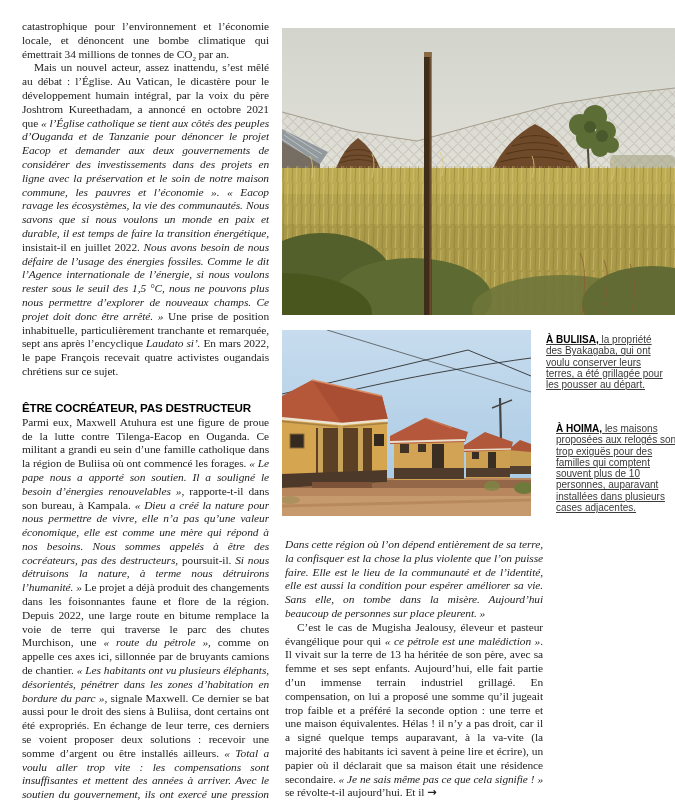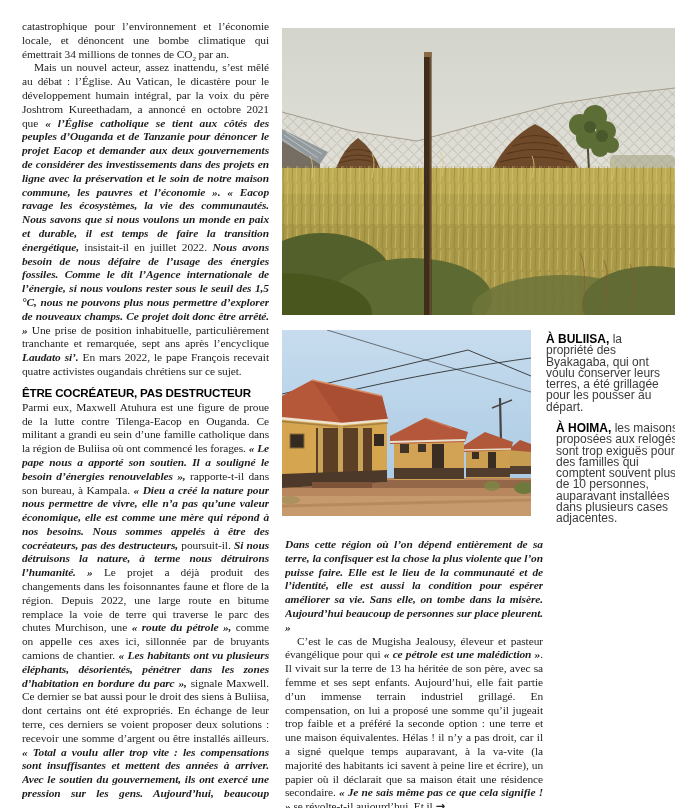--- a/index.html
+++ b/index.html
@@ -6,36 +6,36 @@
   body{
     width:675px;height:808px;position:relative;background:#ffffff;
     font-family:"Liberation Serif", serif;overflow:hidden;
   }
   .col p{
     margin:0;text-align:justify;font-size:11.4px;line-height:13.8px;
     color:#1d1d1d;letter-spacing:-0.08px;
     -webkit-hyphens:auto;hyphens:auto;
   }
   .col p.indent{text-indent:12px;}
-  .it{font-style:italic;font-weight:bold;}
+  .it{font-style:italic;}
   sub{font-size:7px;line-height:0;}
   .arrow{font-family:"DejaVu Sans", sans-serif;font-style:normal;font-weight:bold;padding-left:3px;color:#222;}
   .left-col{position:absolute;left:22px;top:20px;width:247px;height:783px;overflow:hidden;}
   .right-col{position:absolute;left:285px;top:538px;width:258px;height:280px;overflow:hidden;}
   .subhead{
     font-family:"Liberation Sans", sans-serif;font-weight:bold;font-size:11.6px;
-    letter-spacing:-0.2px;color:#000;margin:7px 0 2px 0;line-height:13px;
+    letter-spacing:-0.2px;color:#000;margin:22px 0 2px 0;line-height:13px;
   }
   .photo{position:absolute;overflow:hidden;background:#ddd;}
   .photo1{left:282px;top:28px;width:393px;height:287px;}
   .photo2{left:282px;top:330px;width:249px;height:186px;}
   .photo svg{display:block;width:100%;height:100%;}
   .caption{
     position:absolute;font-family:"Liberation Sans", sans-serif;
-    font-size:12px;line-height:11.3px;color:#3a3a3a;
+    font-size:10px;line-height:11.3px;color:#3a3a3a;text-decoration:underline;
   }
   .caption b{color:#000;}
   .caption1{left:546px;top:334px;width:122px;}
   .caption2{left:556px;top:423px;width:127px;}
 </style>
 </head>
 <body>
 
 <div class="left-col col">
   <div>

